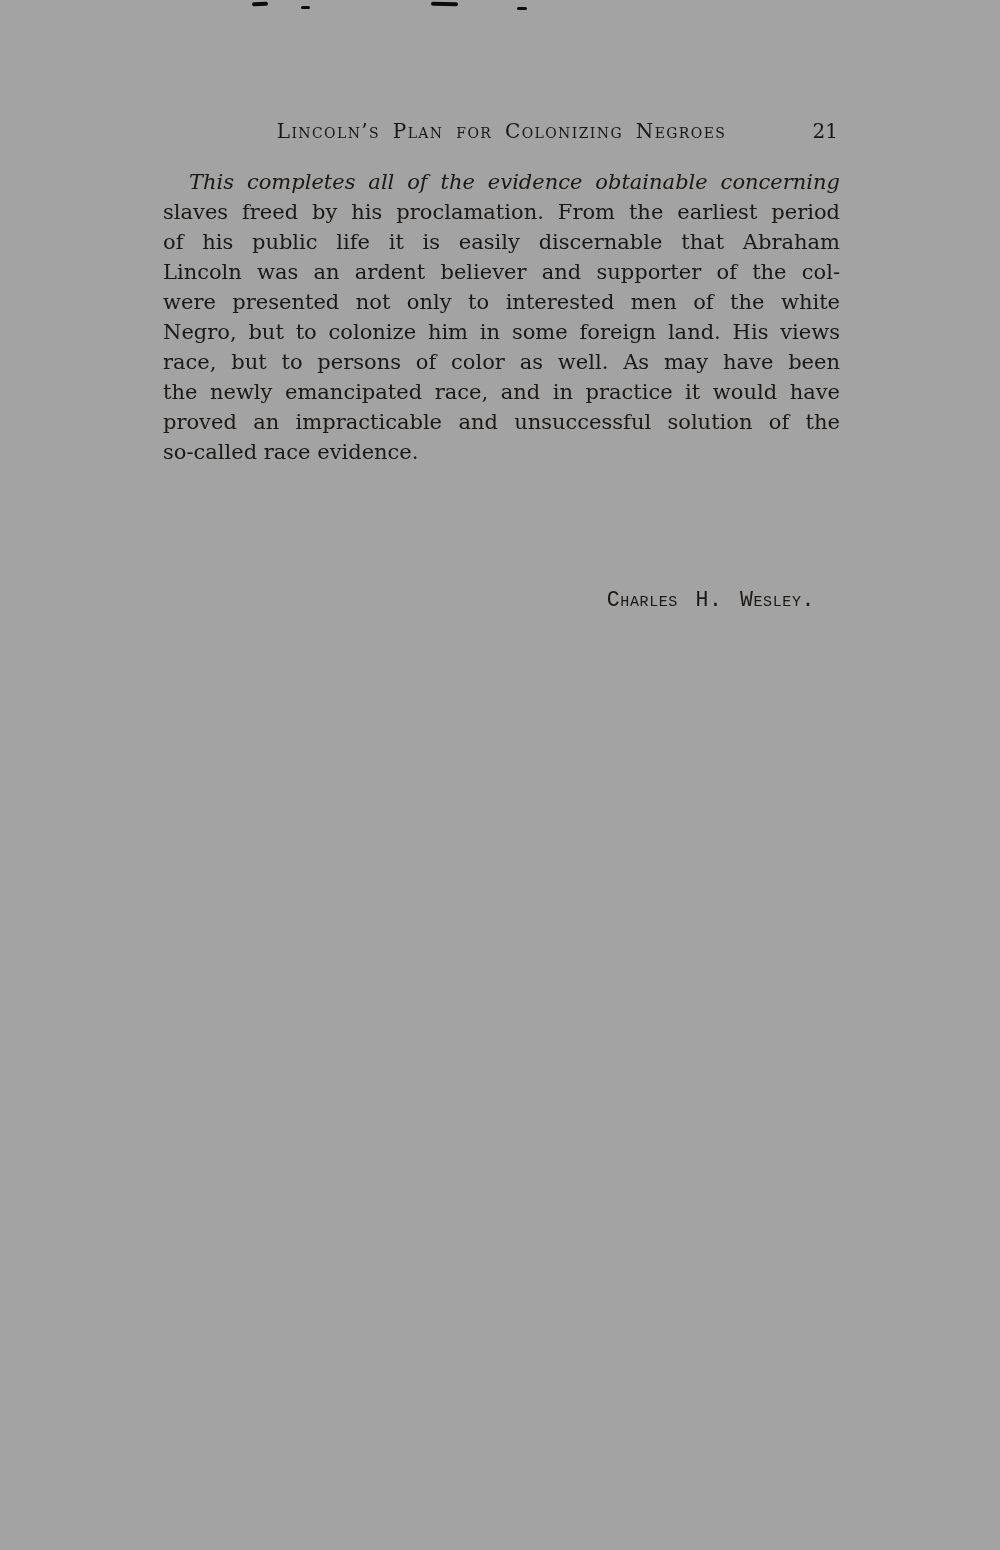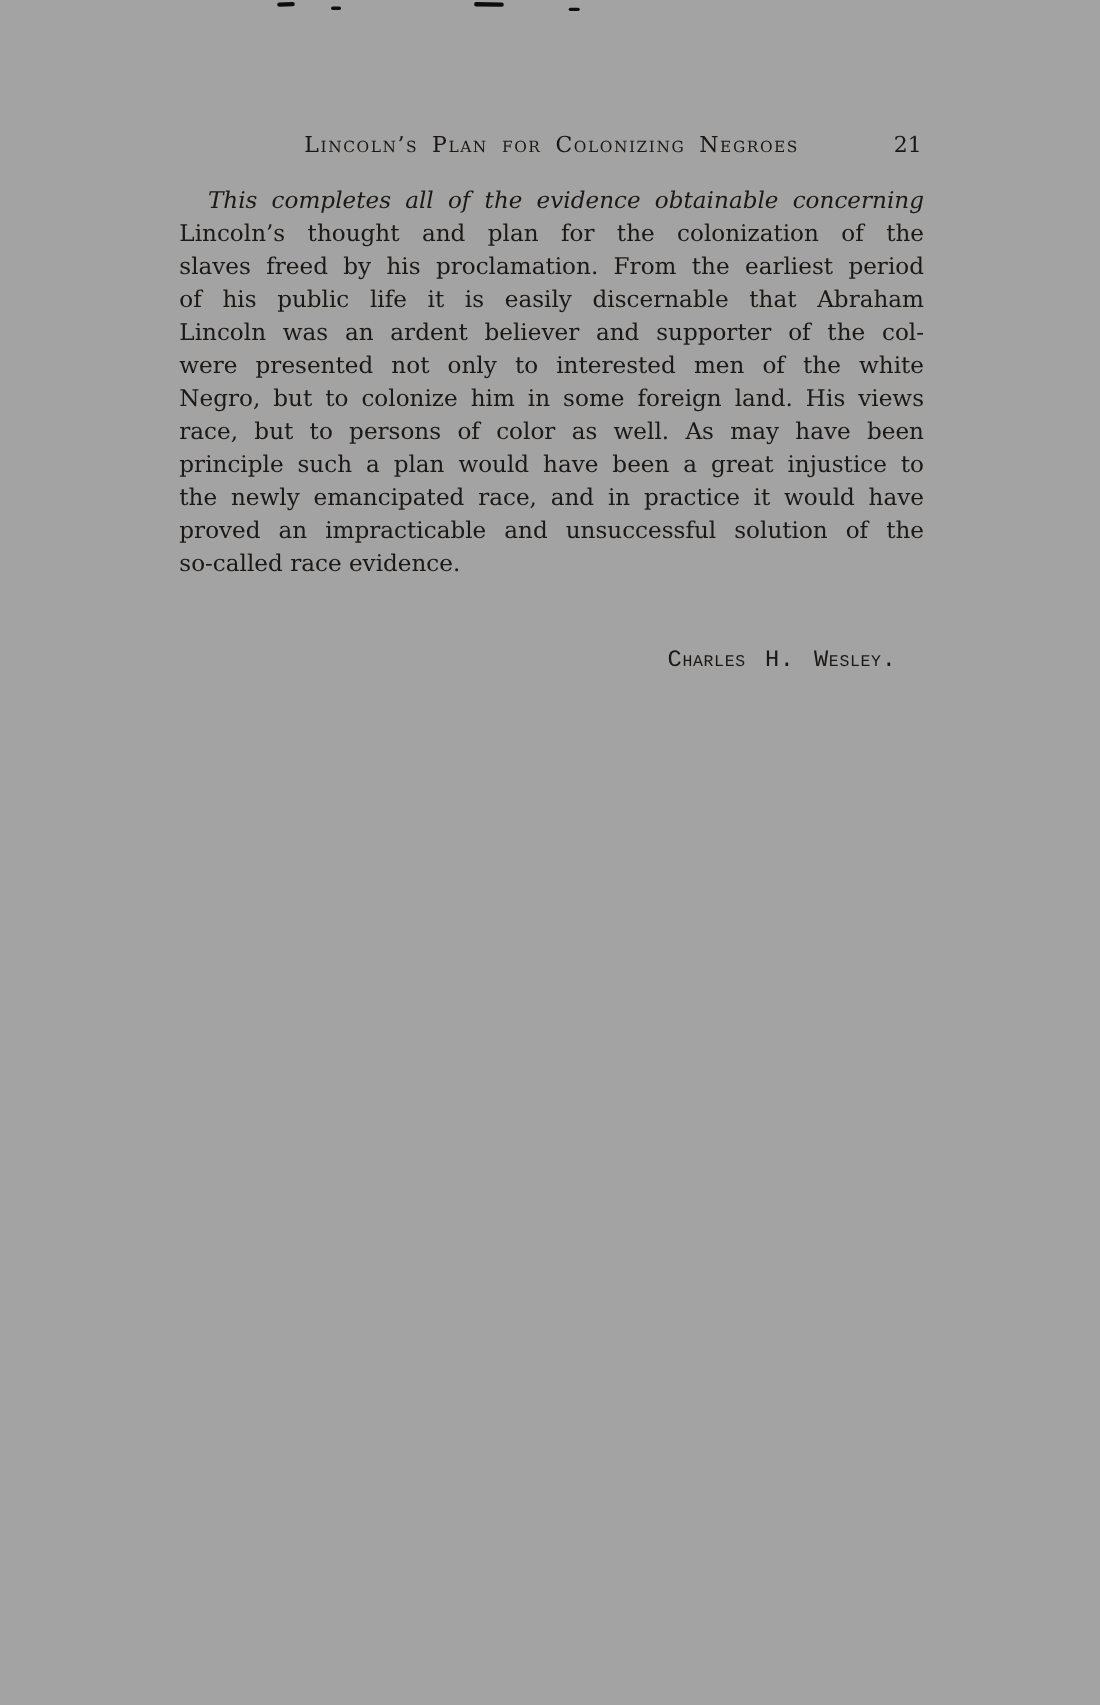--- a/index.html
+++ b/index.html
@@ -91,28 +91,26 @@
   <div class="artifact a3"></div>
   <div class="artifact a4"></div>
 
   <div class="running-header">
     <span>Lincoln’s Plan for Colonizing Negroes</span>
     <span class="page-number">21</span>
   </div>
 
   <div class="body-text">
     <div class="line first-indent">This completes all of the evidence obtainable concerning</div>
-    <div class="line">Lincoln’s thought and plan for the colonization of the</div>
     <div class="line">slaves freed by his proclamation. From the earliest period</div>
     <div class="line">of his public life it is easily discernable that Abraham</div>
     <div class="line">Lincoln was an ardent believer and supporter of the col-</div>
     <div class="line">were presented not only to interested men of the white</div>
     <div class="line">Negro, but to colonize him in some foreign land. His views</div>
     <div class="line">race, but to persons of color as well. As may have been</div>
-    <div class="line">principle such a plan would have been a great injustice to</div>
     <div class="line">the newly emancipated race, and in practice it would have</div>
     <div class="line">proved an impracticable and unsuccessful solution of the</div>
     <div class="line last-line">so-called race evidence.</div>
   </div>
 
   <div class="signature">Charles H. Wesley.</div>
 
 </div>
 
 </body></html>

